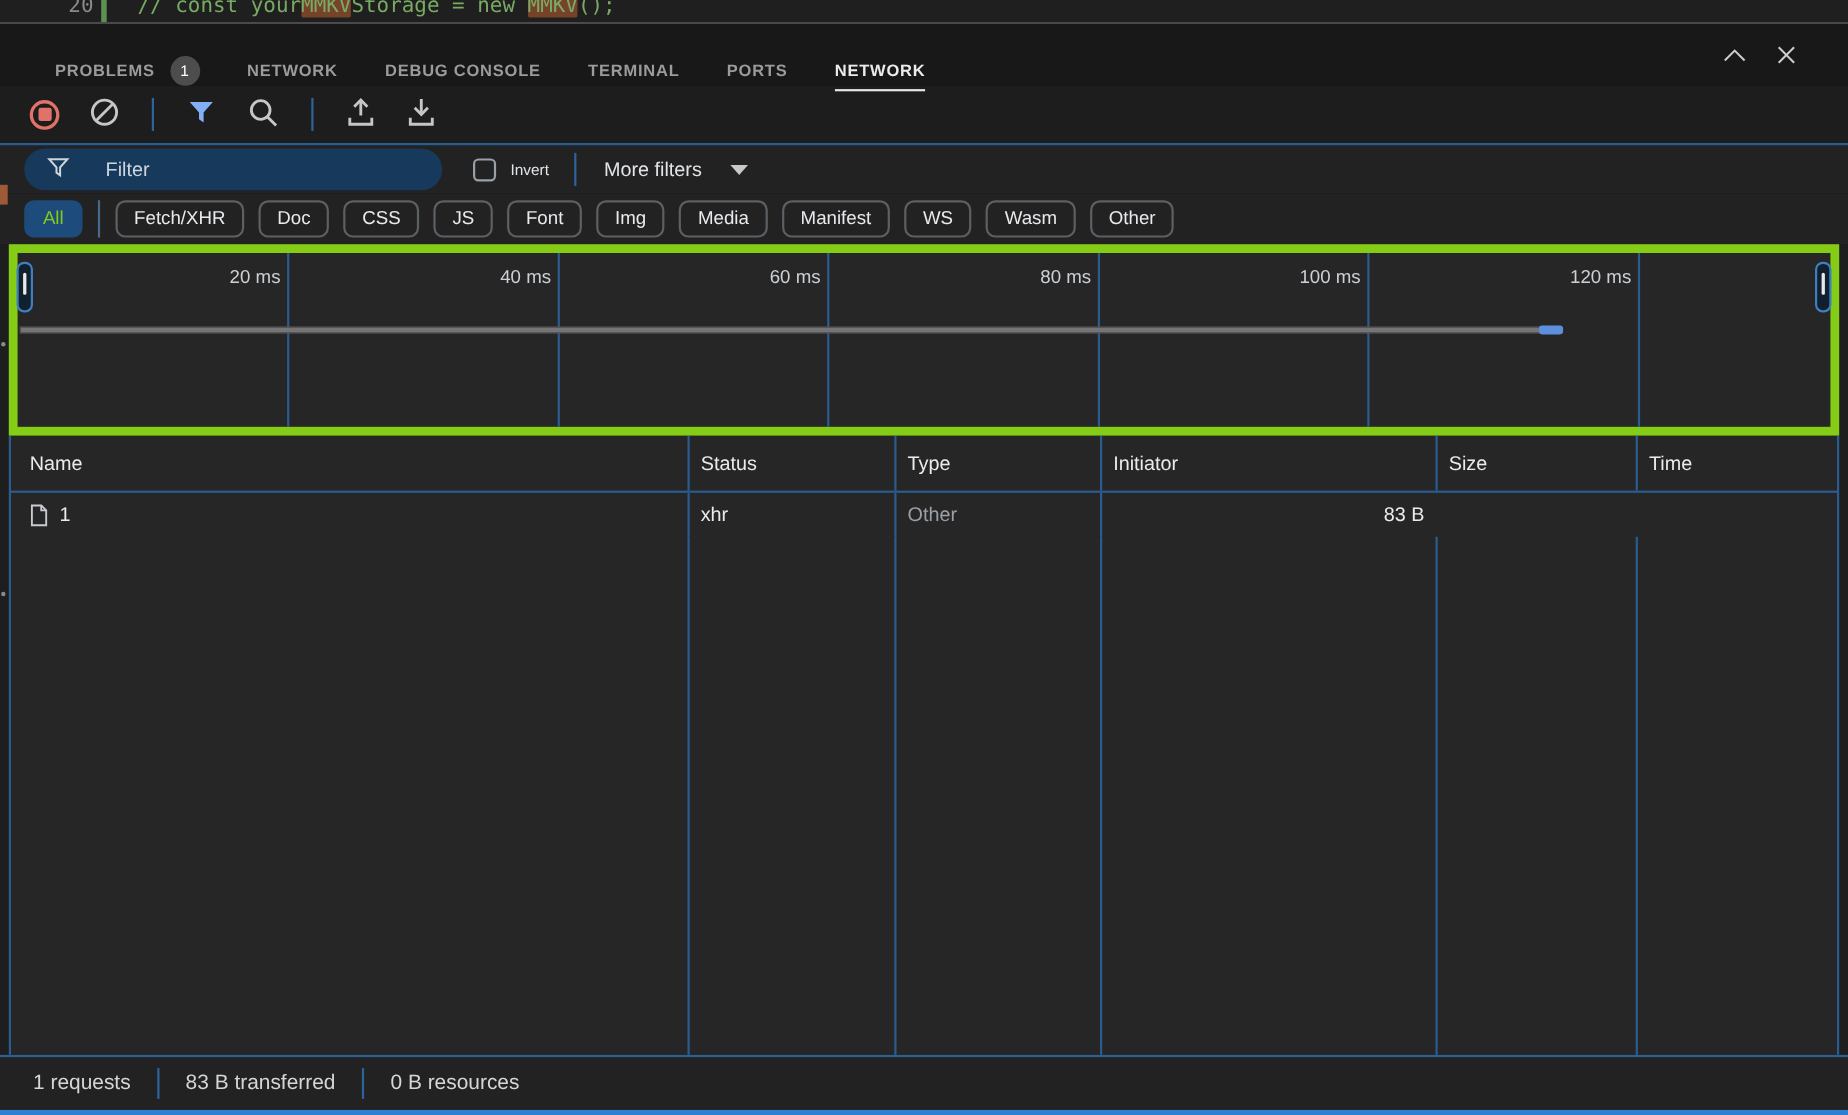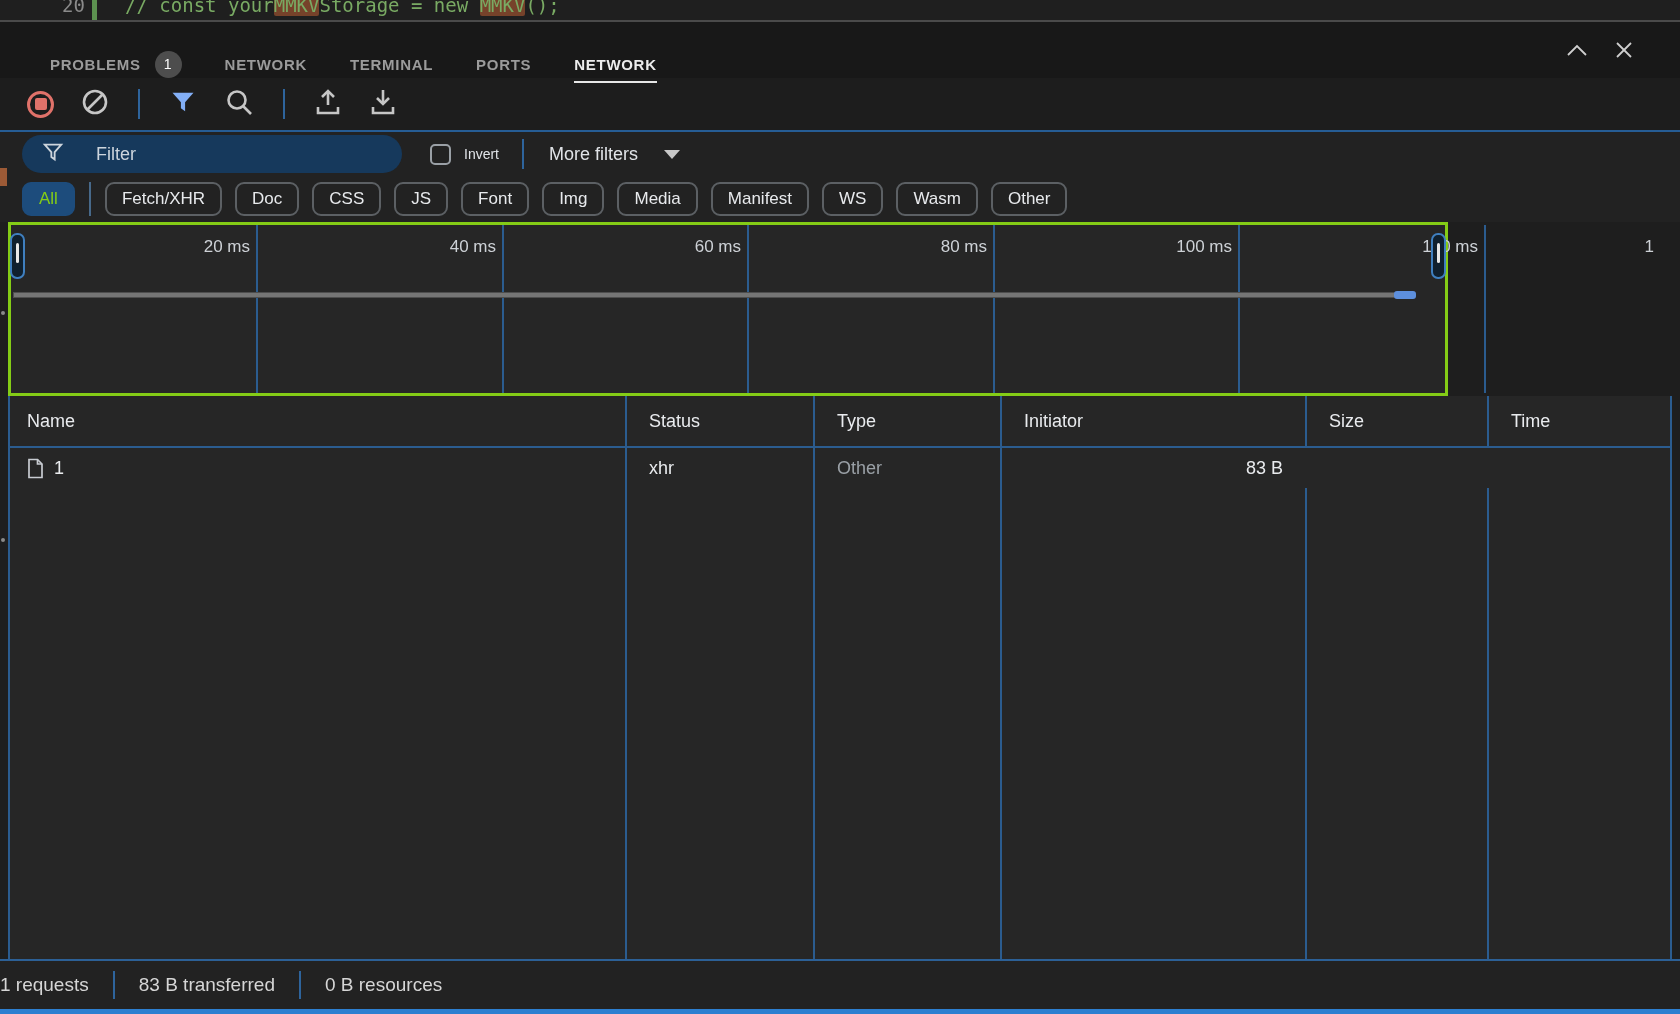--- a/index.html
+++ b/index.html
@@ -48,45 +48,45 @@
   .caret-down { width:0; height:0; border-left:8px solid transparent; border-right:8px solid transparent; border-top:9px solid #c8c8c8; }
 
   
   .chips-row { height:46px; background:#222; display:flex; align-items:center; padding-left:22px; gap:13px; }
   .chip { height:34px; padding:0 15px; border:2px solid #5c6064; border-radius:9px; display:flex; align-items:center; font-size:17px; color:#e8eaed; background:transparent; white-space:nowrap; }
   .chip.selected { background:#1d4c7c; border-color:#1d4c7c; color:#84cc16; }
   .chip-divider { width:2px; height:34px; background:#47698a; margin:0 1px; }
 
   
   .overview-wrap { height:174px; background:#1e1e1e; }
-  .overview { margin-left:8px; width:1440px; height:174px; border:3px solid #84cc16; background:#262626; position:relative; }
+  .overview { margin-left:8px; width:1664px; height:174px; border:8px solid #84cc16; background:#262626; position:relative; }
   .gridline { position:absolute; top:0; bottom:0; width:2px; background:#2b5c8f; }
   .tick-label { position:absolute; top:0; height:44px; line-height:44px; width:110px; text-align:right; font-size:17px; color:#cdd1d6; }
   .overview-bar { position:absolute; left:2px; top:67px; width:1382px; height:6px; background:#757575; border:1px solid #4e4e4e; }
   .overview-bar-cap { position:absolute; left:1383px; top:66px; width:22px; height:8px; background:#5d8fdd; border-radius:3px; }
   .ov-handle { position:absolute; top:8px; width:15px; height:46px; border:2px solid #3f7fbf; border-radius:7px; background:#10202e; }
   .ov-handle.left { left:-1px; }
   .ov-handle.right { right:-1px; }
   .grip { width:3px; height:20px; background:#e8e8e8; border-radius:2px; margin:8px auto 0; }
 
   
   .table-wrap { height:563px; background:#1e1e1e; }
   .net-table { margin-left:8px; width:1664px; height:563px; background:#262626; border-left:2px solid #2b5c8f; border-right:2px solid #2b5c8f; display:flex; flex-direction:column; }
   .tgrid { display:grid; grid-template-columns:615px 188px 187px 305px 182px 183px; }
   .thead { height:52px; border-bottom:2px solid #2b5c8f; }
   .trow { height:40px; }
   .tfill { flex:1; }
-  .cell { display:flex; align-items:center; padding:0 22px; font-size:18px; color:#e9ebee; border-left:2px solid #2b5c8f; overflow:hidden; white-space:nowrap;text-align:center; }
+  .cell { display:flex; align-items:center; padding:0 10px; font-size:18px; color:#e9ebee; border-left:2px solid #2b5c8f; overflow:hidden; white-space:nowrap;text-align:center; }
   .cell:first-child { border-left:none; padding-left:17px; }
   .cell.num { justify-content:flex-end; }
   .cell.dim { color:#9aa0a6; }
   .doc-ic { margin-right:10px; display:flex; }
 
   
-  .status-bar { height:50px; background:#222; border-top:2px solid #2c6096; display:flex; align-items:center; gap:24px; font-size:19px; color:#d6d6d6; }
+  .status-bar { height:50px; background:#222; border-top:2px solid #2c6096; display:flex; align-items:center; padding-left:30px; gap:24px; font-size:19px; color:#d6d6d6; }
   .sb-sep { width:2px; height:28px; background:#2e649c; }
   .bottom-line { height:5px; background:#2d7fd0; }
 
   
   .left-strip-artifact { position:absolute; z-index:5; }
 </style>
 </head>
 <body>
 
 <div class="left-strip-artifact" style="left:0;top:168px;width:7px;height:18px;background:#9c5a36;"></div>
@@ -101,20 +101,23 @@
   </div>
 </div>
 
 <div class="tab-bar">
   <div class="tab">
     <span>PROBLEMS</span>
     <span class="badge">1</span>
   </div>
   <div class="tab">
       <span>NETWORK</span>
+    </div>
+  <div class="tab">
+      <span>DEBUG CONSOLE</span>
     </div>
   <div class="tab">
       <span>TERMINAL</span>
     </div>
   <div class="tab">
       <span>PORTS</span>
     </div>
   <div class="tab active">
       <span>NETWORK</span>
     </div>

